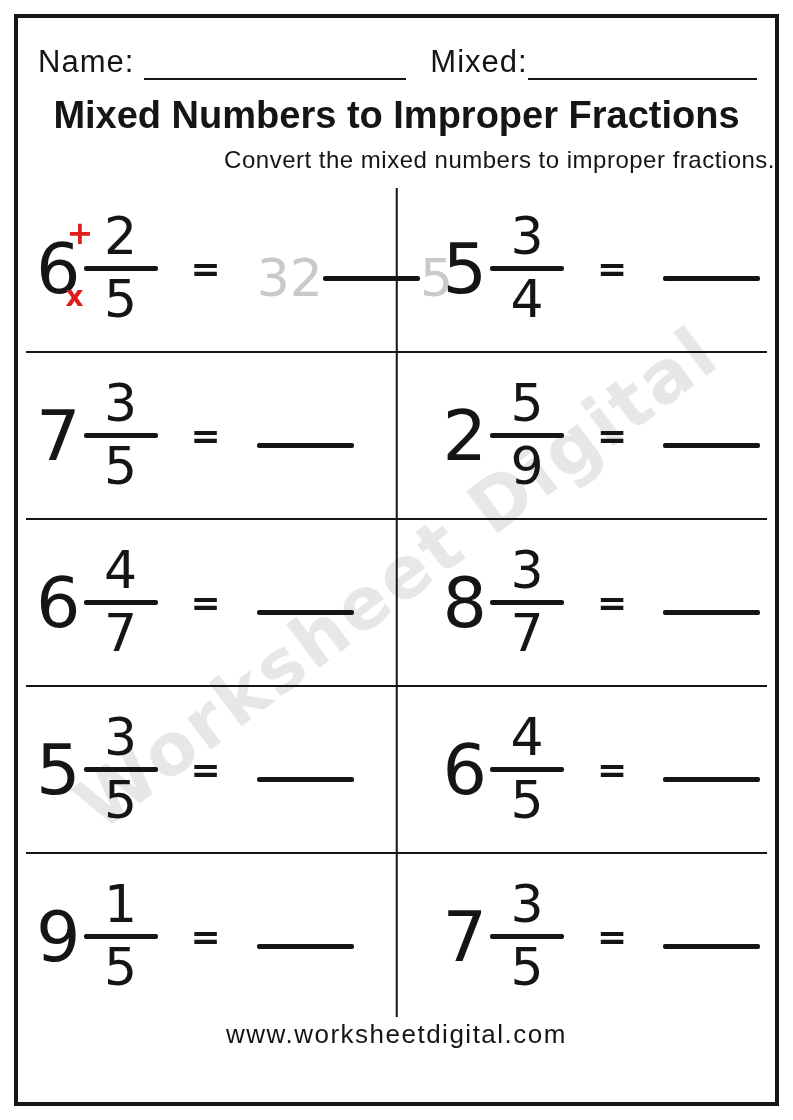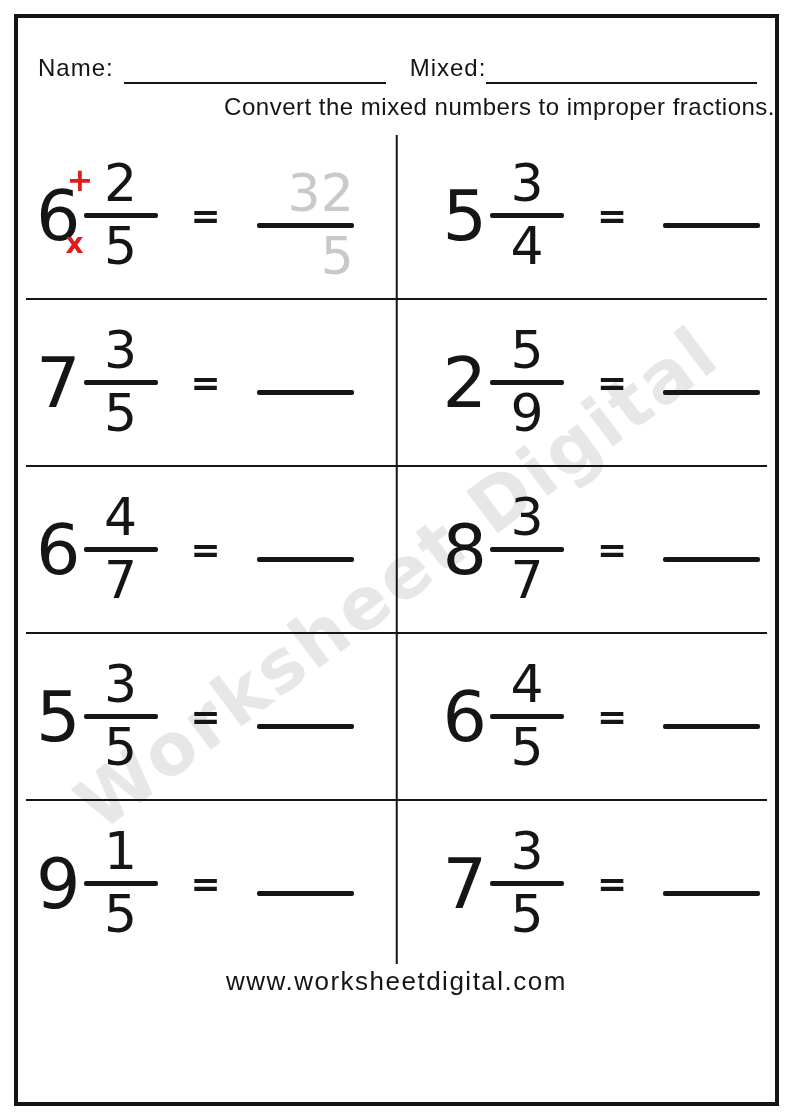--- a/index.html
+++ b/index.html
@@ -35,23 +35,24 @@
   .content {
     position: absolute;
     inset: 18px;
     z-index: 1;
     display: flex;
     flex-direction: column;
   }
   
   .name-row {
     display: flex;
-    margin: 36px 18px 0 20px;
+    align-items: flex-end;
+    margin: 26px 18px 0 20px;
     font-family: "Liberation Sans", sans-serif;
-    font-size: 24px;
+    font-size: 31px;
     font-weight: 400;
     letter-spacing: 1px;
   }
   .nd-line {
     border-bottom: 2.5px solid var(--ink, #151515);
     height: 30px;
     box-sizing: border-box;
   }
   .line-name { width: 262px; margin-left: 10px; margin-right: 24px; }
   .line-date { flex: 1 1 auto; }
@@ -131,22 +132,22 @@
   }
   .plus { left: -17px; top: 4px; font-size: 32px; }
   .times { left: -18px; bottom: 13px; font-size: 28px; }
   .eq {
     margin-left: 33px;
     font-size: 36px;
     font-weight: 700;
   }
   .answer {
     display: flex;
-    flex-direction: column;
-    align-items: flex-end;
+    flex-direction: row;
+    align-items: center;
     margin-left: 36px;
     margin-top: 20px;
   }
   .abar { width: 97px; }
   .ans-num, .ans-den {
     font-size: 52px;
     line-height: 0.92;
     color: var(--example-gray, #c9c9c9);
     min-height: 0;
   }
@@ -169,20 +170,21 @@
 
   <div class="content">
 
     <div class="name-row">
       <span>Name:</span>
       <span class="nd-line line-name"></span>
       <span>Mixed:</span>
       <span class="nd-line line-date"></span>
     </div>
 
+    <h1 class="title">Mixed Numbers to Improper Fractions</h1>
     <p class="instruction">Convert the mixed numbers to improper fractions.</p>
 
     <div class="grid">
       <div class="vdivider"></div>
 
       <div class="row">
         <div class="cell left">
           <span class="whole">6</span>
           <div class="frac">
             <span class="plus">+</span>

